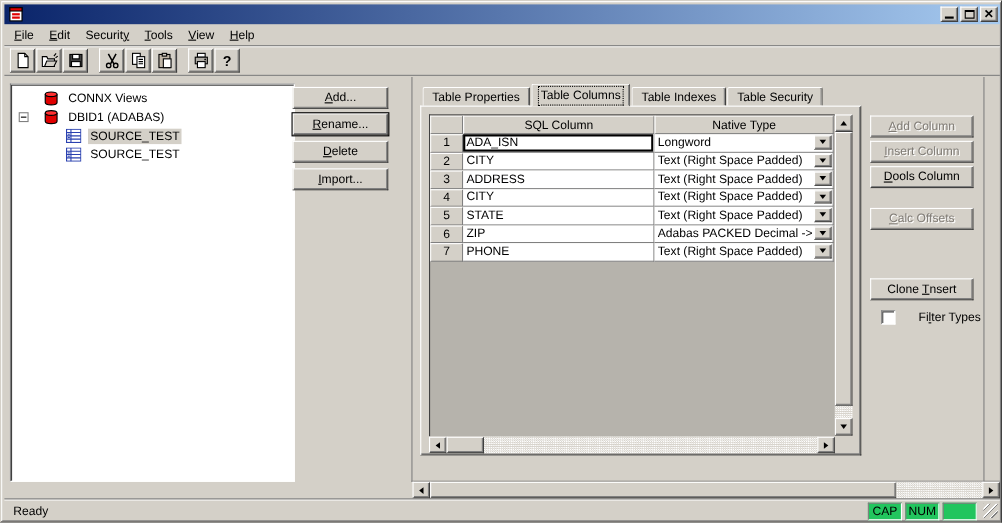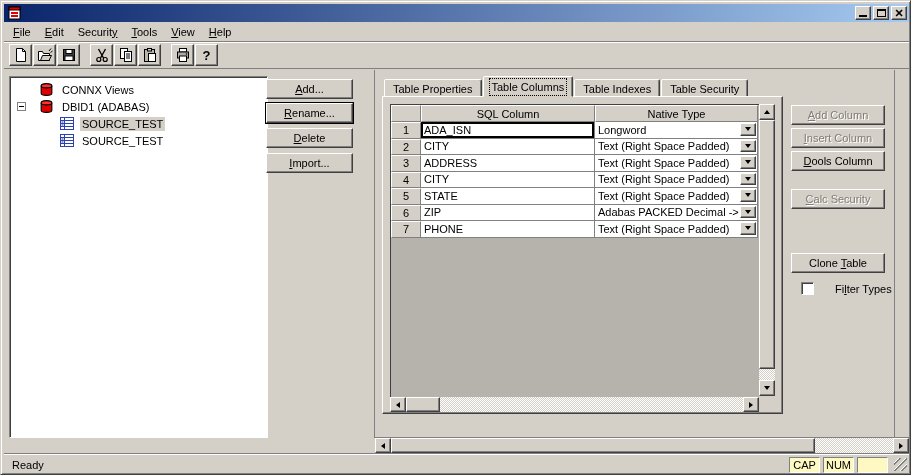--- a/index.html
+++ b/index.html
@@ -127,21 +127,21 @@
   .chk-box { width:13px; height:13px; }
   .chk-label { margin-left:21px; }
 
   
   .statusbar {
     position:absolute; left:3px; top:452px; width:905px; height:20px;
     border-top:1px solid #808080; box-shadow: inset 0 1px 0 #ffffff;
     display:flex; align-items:center; padding:2px 4px 0 8px;
   }
   .status-panels { margin-left:auto; display:flex; gap:3px; margin-right:17px; }
-  .status-panel { width:31px; height:16px; display:flex; align-items:center; justify-content:center; background:#fef9c3; }
+  .status-panel { width:31px; height:16px; display:flex; align-items:center; justify-content:center; background:#22c55e; }
   .grip {
     position:absolute; right:3px; bottom:3px; width:13px; height:13px;
     background:
       repeating-linear-gradient(135deg, transparent 0 3px, #ffffff 3px 4px, #808080 4px 5px);
   }
 </style>
 </head>
 <body>
 
 <div id="window">
@@ -410,24 +410,24 @@
   <div class="col-btn bevel-out disabled" style="top:104px;">
     <span><span></span><span class="mn">A</span><span>dd Column</span></span>
   </div>
   <div class="col-btn bevel-out disabled" style="top:127px;">
     <span><span></span><span class="mn">I</span><span>nsert Column</span></span>
   </div>
   <div class="col-btn bevel-out" style="top:150px;">
     <span><span></span><span class="mn">D</span><span>ools Column</span></span>
   </div>
   <div class="col-btn bevel-out disabled" style="top:188px;">
-    <span><span></span><span class="mn">C</span><span>alc Security</span></span>
+    <span><span></span><span class="mn">C</span><span>alc Offsets</span></span>
   </div>
   <div class="col-btn bevel-out" style="top:252px;">
-    <span><span>Clone </span><span class="mn">T</span><span>able</span></span>
+    <span><span>Clone </span><span class="mn">T</span><span>nsert</span></span>
   </div>
   <div class="chk-row">
     <span class="chk-box bevel-in"></span>
     <span class="chk-label"><span>Fi</span><span class="mn">l</span><span>ter Types</span></span>
   </div>
 
   <div class="outer-hsb">
     <span class="sb-btn bevel-out">
         <i class="arr-left"></i>
       </span>

